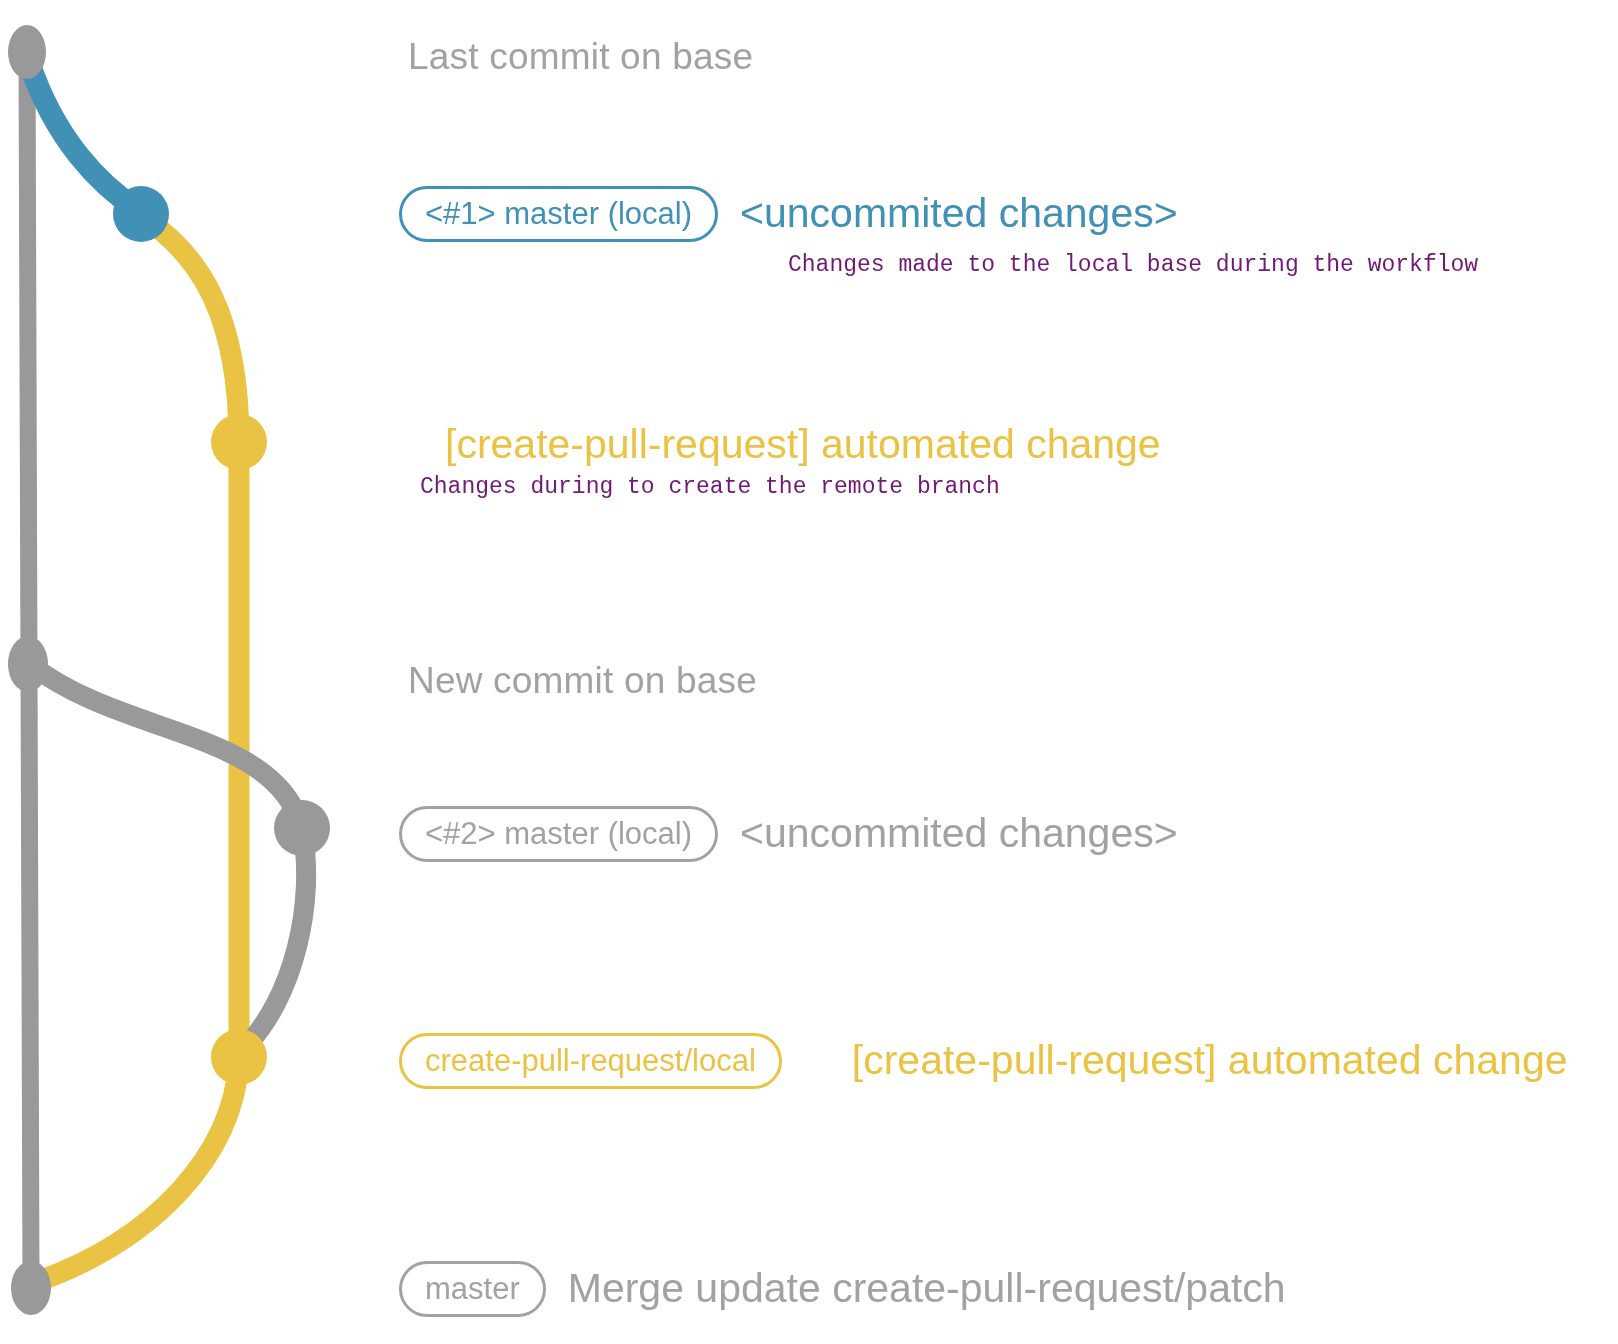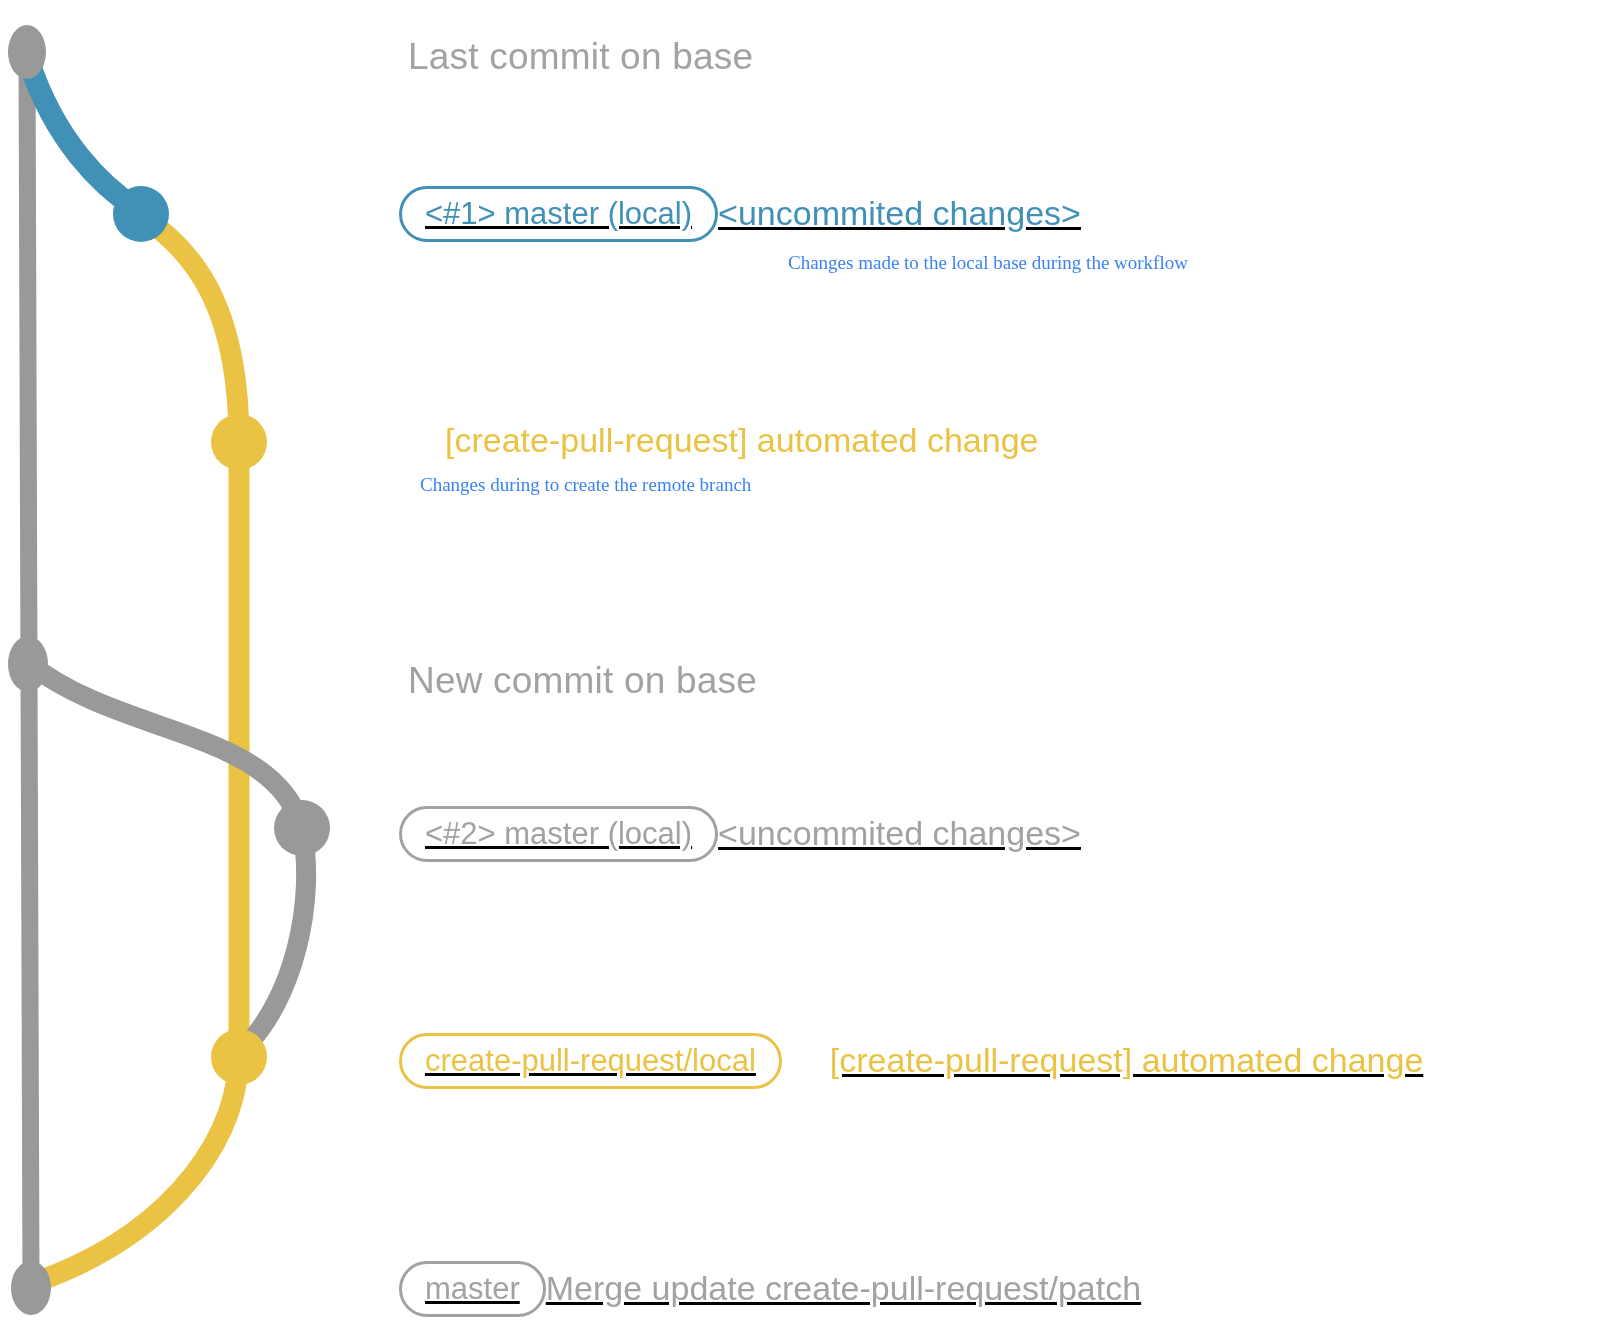--- a/index.html
+++ b/index.html
@@ -25,50 +25,50 @@
     position: absolute;
     font-size: 37px;
     color: var(--graytext);
     letter-spacing: 0.2px;
     white-space: nowrap;
   }
   .row {
     position: absolute;
     display: flex;
     align-items: center;
+    gap: 22px;
     white-space: nowrap;
-    text-decoration: underline;
   }
   .pill {
     display: inline-flex;
     align-items: center;
     justify-content: center;
     font-size: 31px;
     line-height: 1.15;
     border: 3px solid;
     border-radius: 28px;
     padding: 7px 23px;
     white-space: nowrap;
   }
   .pill.blue   { color: var(--blue);     border-color: var(--blue); }
   .pill.yellow { color: var(--yellow);   border-color: var(--yellow); }
   .pill.gray   { color: var(--graytext); border-color: var(--graytext); }
   .msg {
-    font-size: 34px;
+    font-size: 41px;
     white-space: nowrap;
   }
   .msg.blue   { color: var(--blue); }
   .msg.yellow { color: var(--yellow); margin-left: 48px; }
   .msg.gray   { color: var(--graytext); }
   .abs { position: absolute; }
   .note {
     position: absolute;
-    font-family: Liberation Serif, serif;
-    font-size: 19px;
-    color: #3b82f6;
+    font-family: Liberation Mono, monospace;
+    font-size: 23px;
+    color: #701a75;
     white-space: nowrap;
   }
 </style>
 </head>
 <body>
 
 <div class="canvas">
 
   <svg class="graph-svg" width="1618" height="1344" viewBox="0 0 1618 1344">
 

